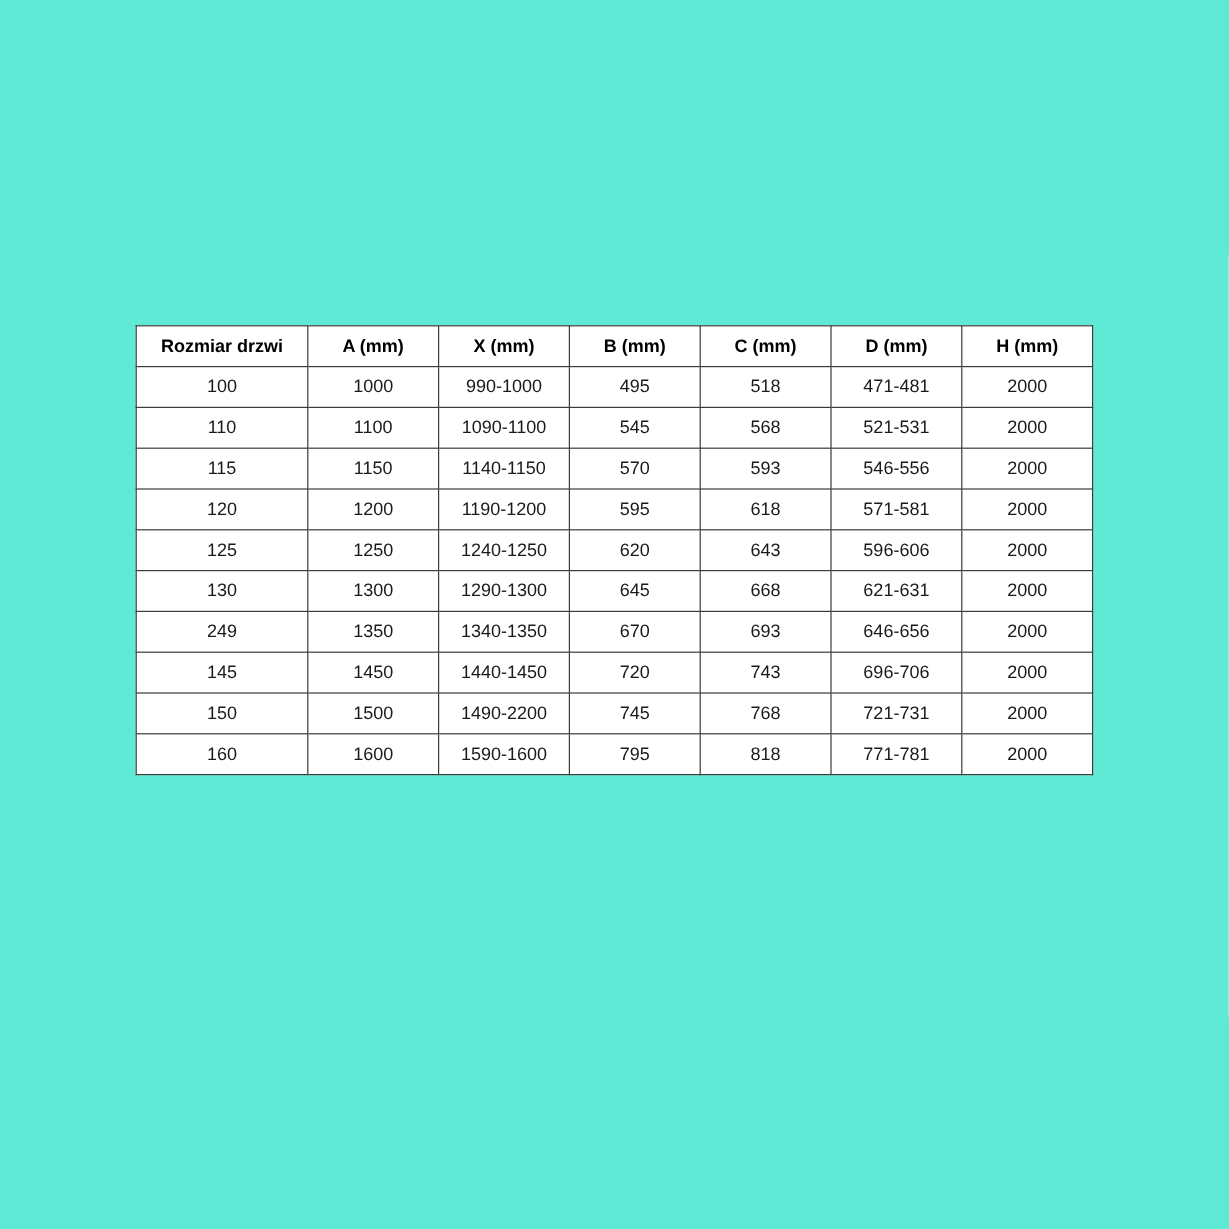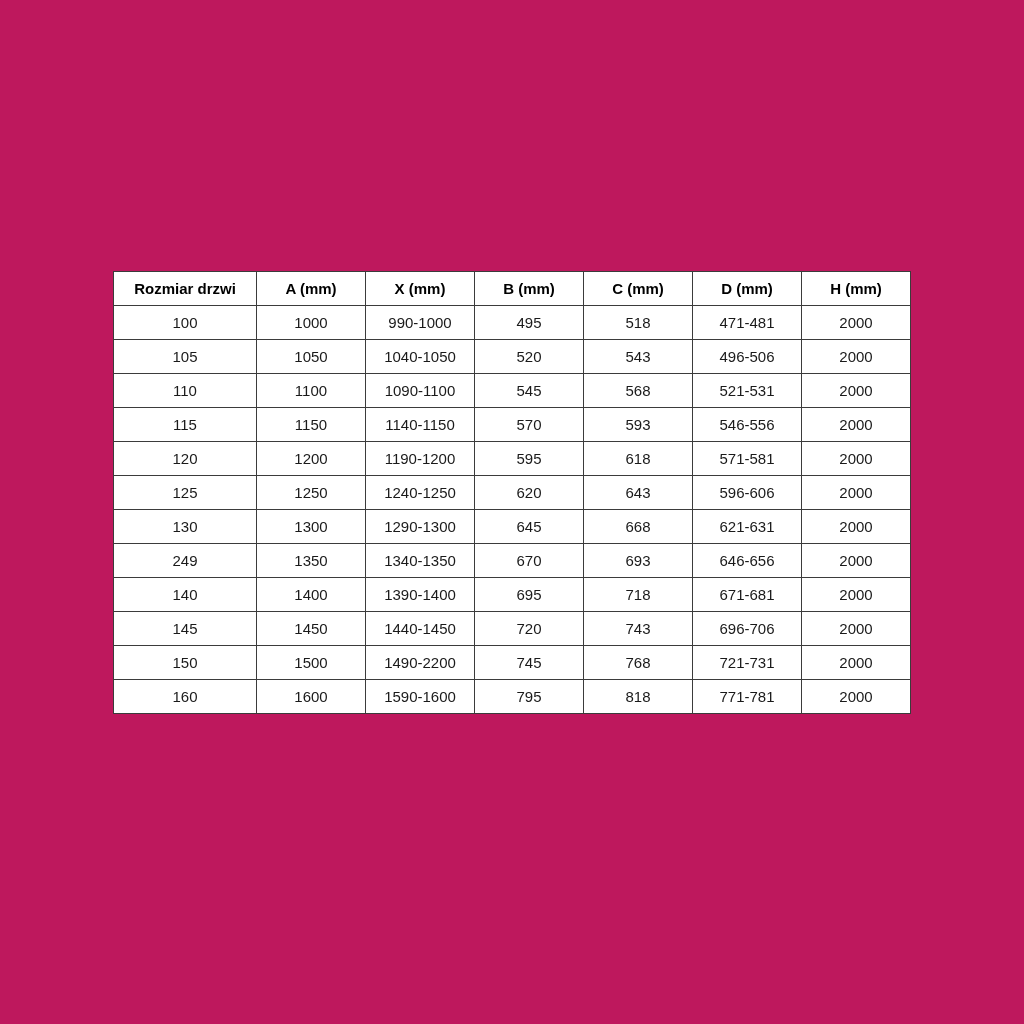--- a/index.html
+++ b/index.html
@@ -7,21 +7,21 @@
     padding: 0;
     background: #ffffff;
     width: 1024px;
     height: 1024px;
     font-family: "Liberation Sans", "DejaVu Sans", sans-serif;
   }
   .page {
     position: relative;
     width: 1024px;
     height: 1024px;
-    background: #be185d;
+    background: #5eead4;
     overflow: hidden;
   }
   table.size-table {
     position: absolute;
     left: 113px;
     top: 271px;
     width: 797px;
     border-collapse: collapse;
     table-layout: fixed;
     background: #ffffff;
@@ -74,29 +74,20 @@
       <tr>
         <td>100</td>
         <td>1000</td>
         <td>990-1000</td>
         <td>495</td>
         <td>518</td>
         <td>471-481</td>
         <td>2000</td>
       </tr>
       <tr>
-        <td>105</td>
-        <td>1050</td>
-        <td>1040-1050</td>
-        <td>520</td>
-        <td>543</td>
-        <td>496-506</td>
-        <td>2000</td>
-      </tr>
-      <tr>
         <td>110</td>
         <td>1100</td>
         <td>1090-1100</td>
         <td>545</td>
         <td>568</td>
         <td>521-531</td>
         <td>2000</td>
       </tr>
       <tr>
         <td>115</td>
@@ -137,29 +128,20 @@
       <tr>
         <td>249</td>
         <td>1350</td>
         <td>1340-1350</td>
         <td>670</td>
         <td>693</td>
         <td>646-656</td>
         <td>2000</td>
       </tr>
       <tr>
-        <td>140</td>
-        <td>1400</td>
-        <td>1390-1400</td>
-        <td>695</td>
-        <td>718</td>
-        <td>671-681</td>
-        <td>2000</td>
-      </tr>
-      <tr>
         <td>145</td>
         <td>1450</td>
         <td>1440-1450</td>
         <td>720</td>
         <td>743</td>
         <td>696-706</td>
         <td>2000</td>
       </tr>
       <tr>
         <td>150</td>

